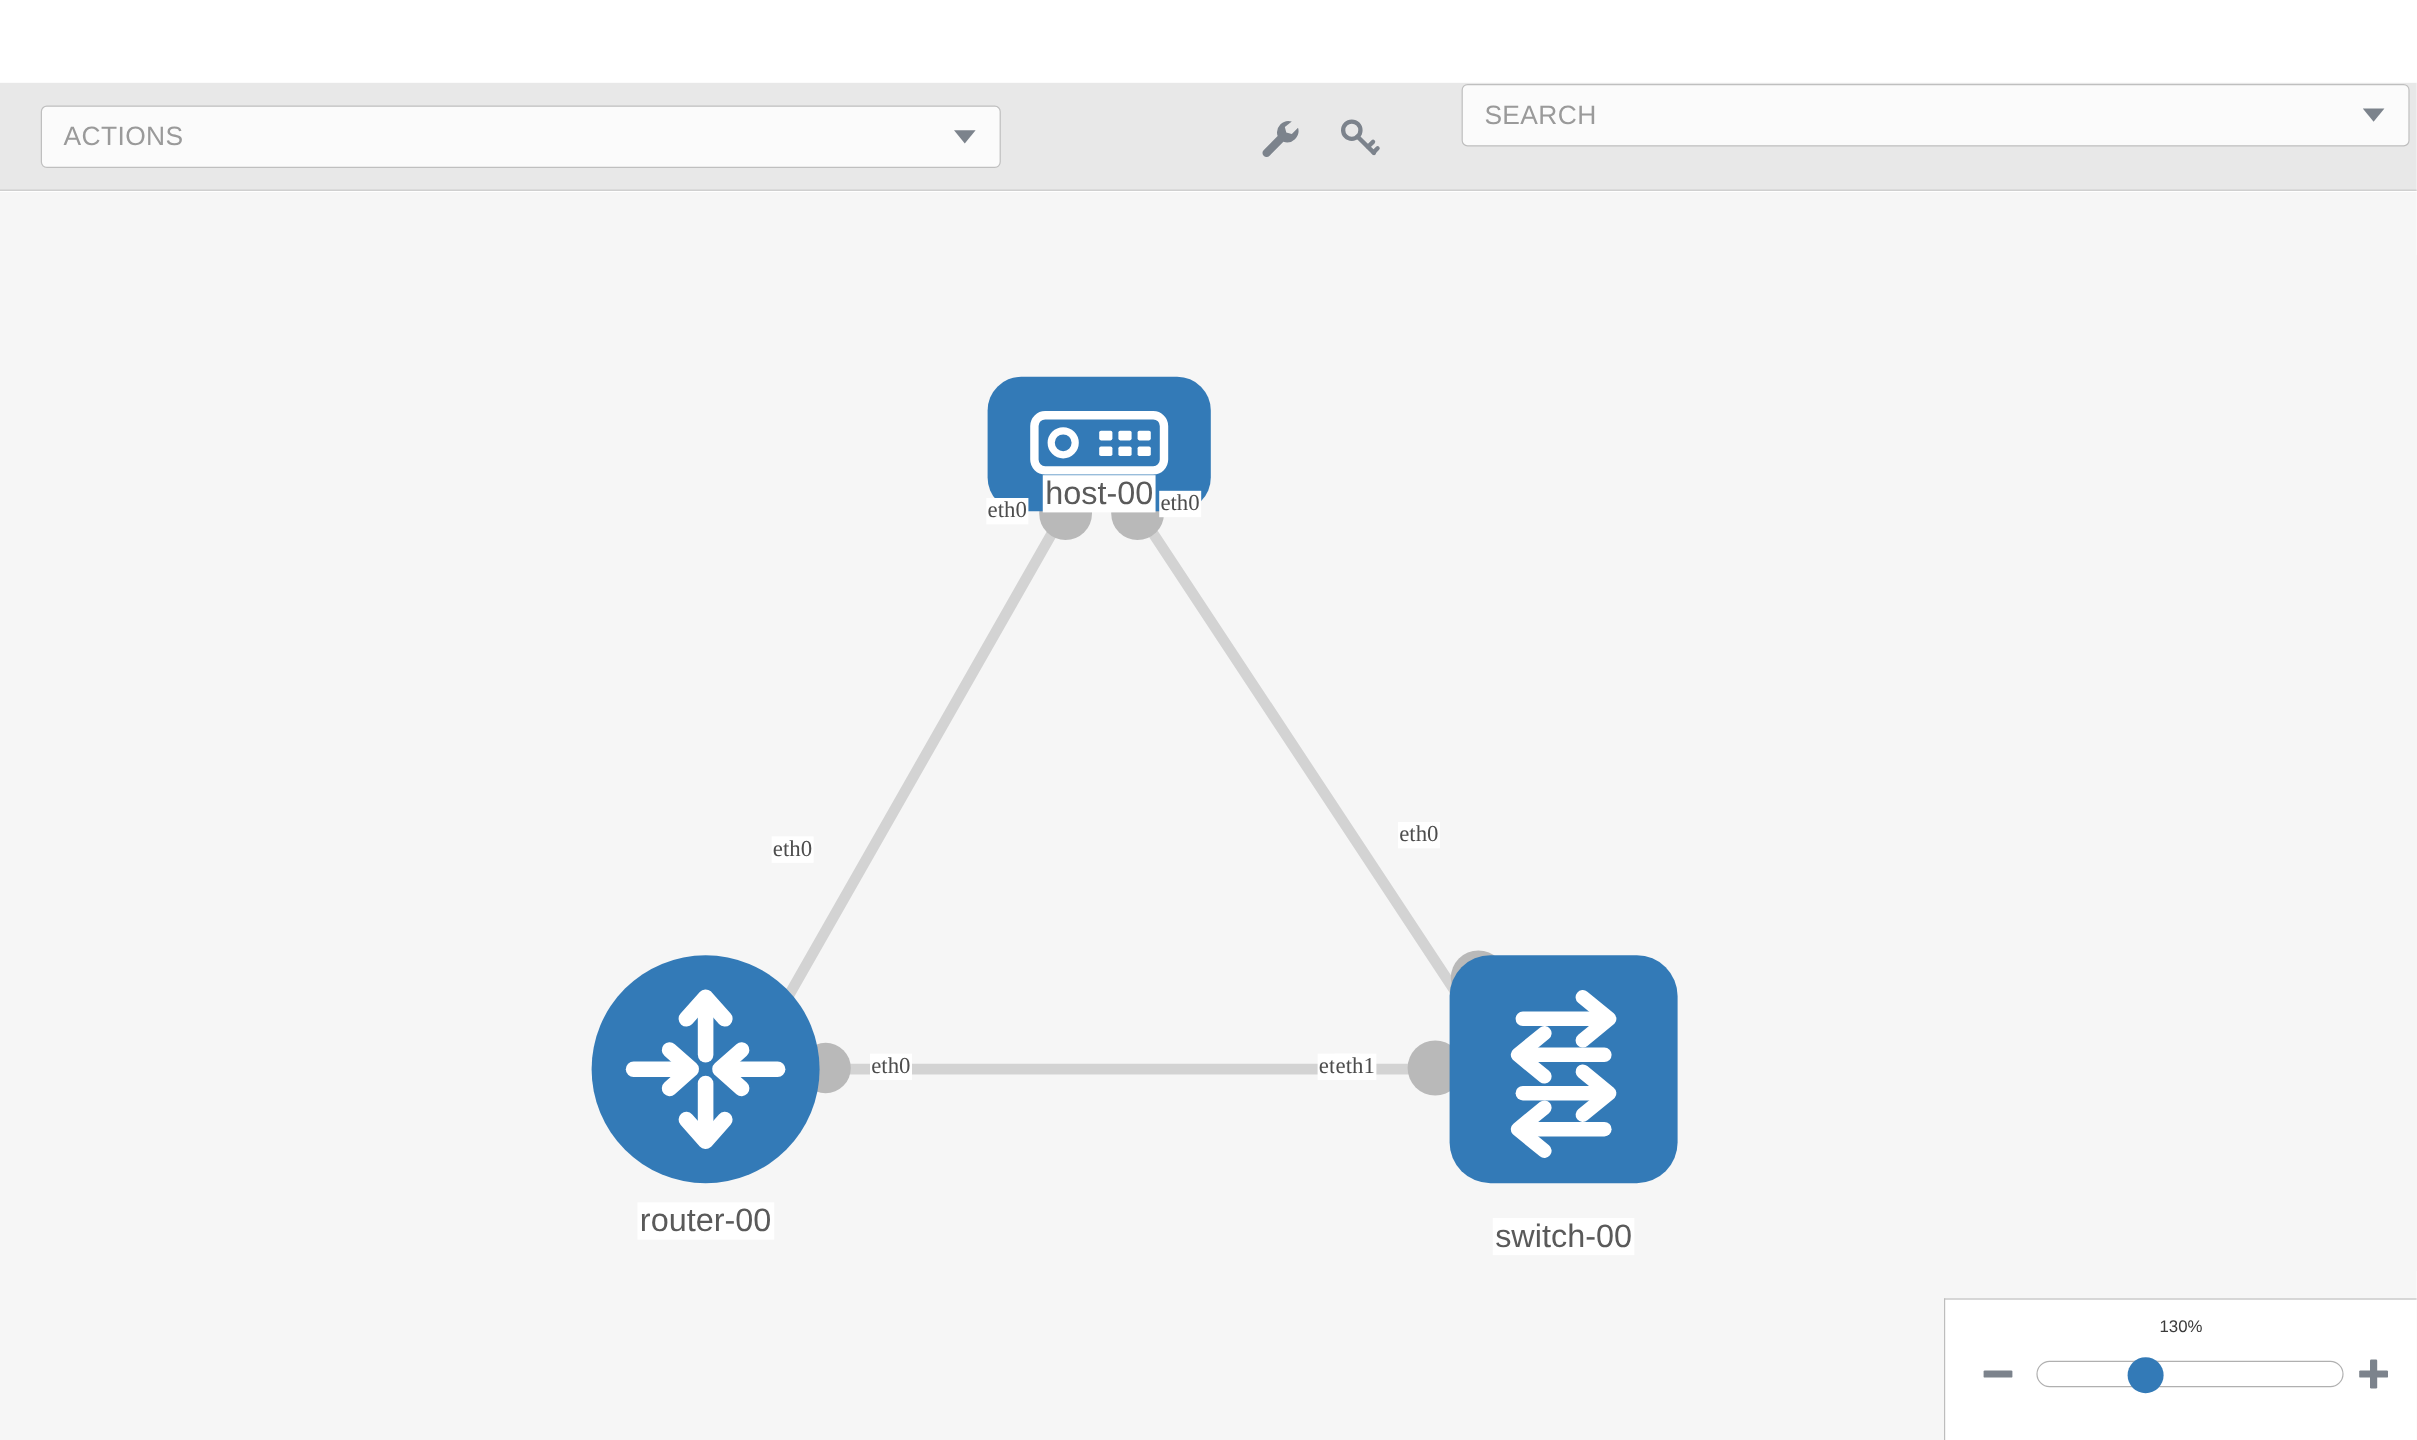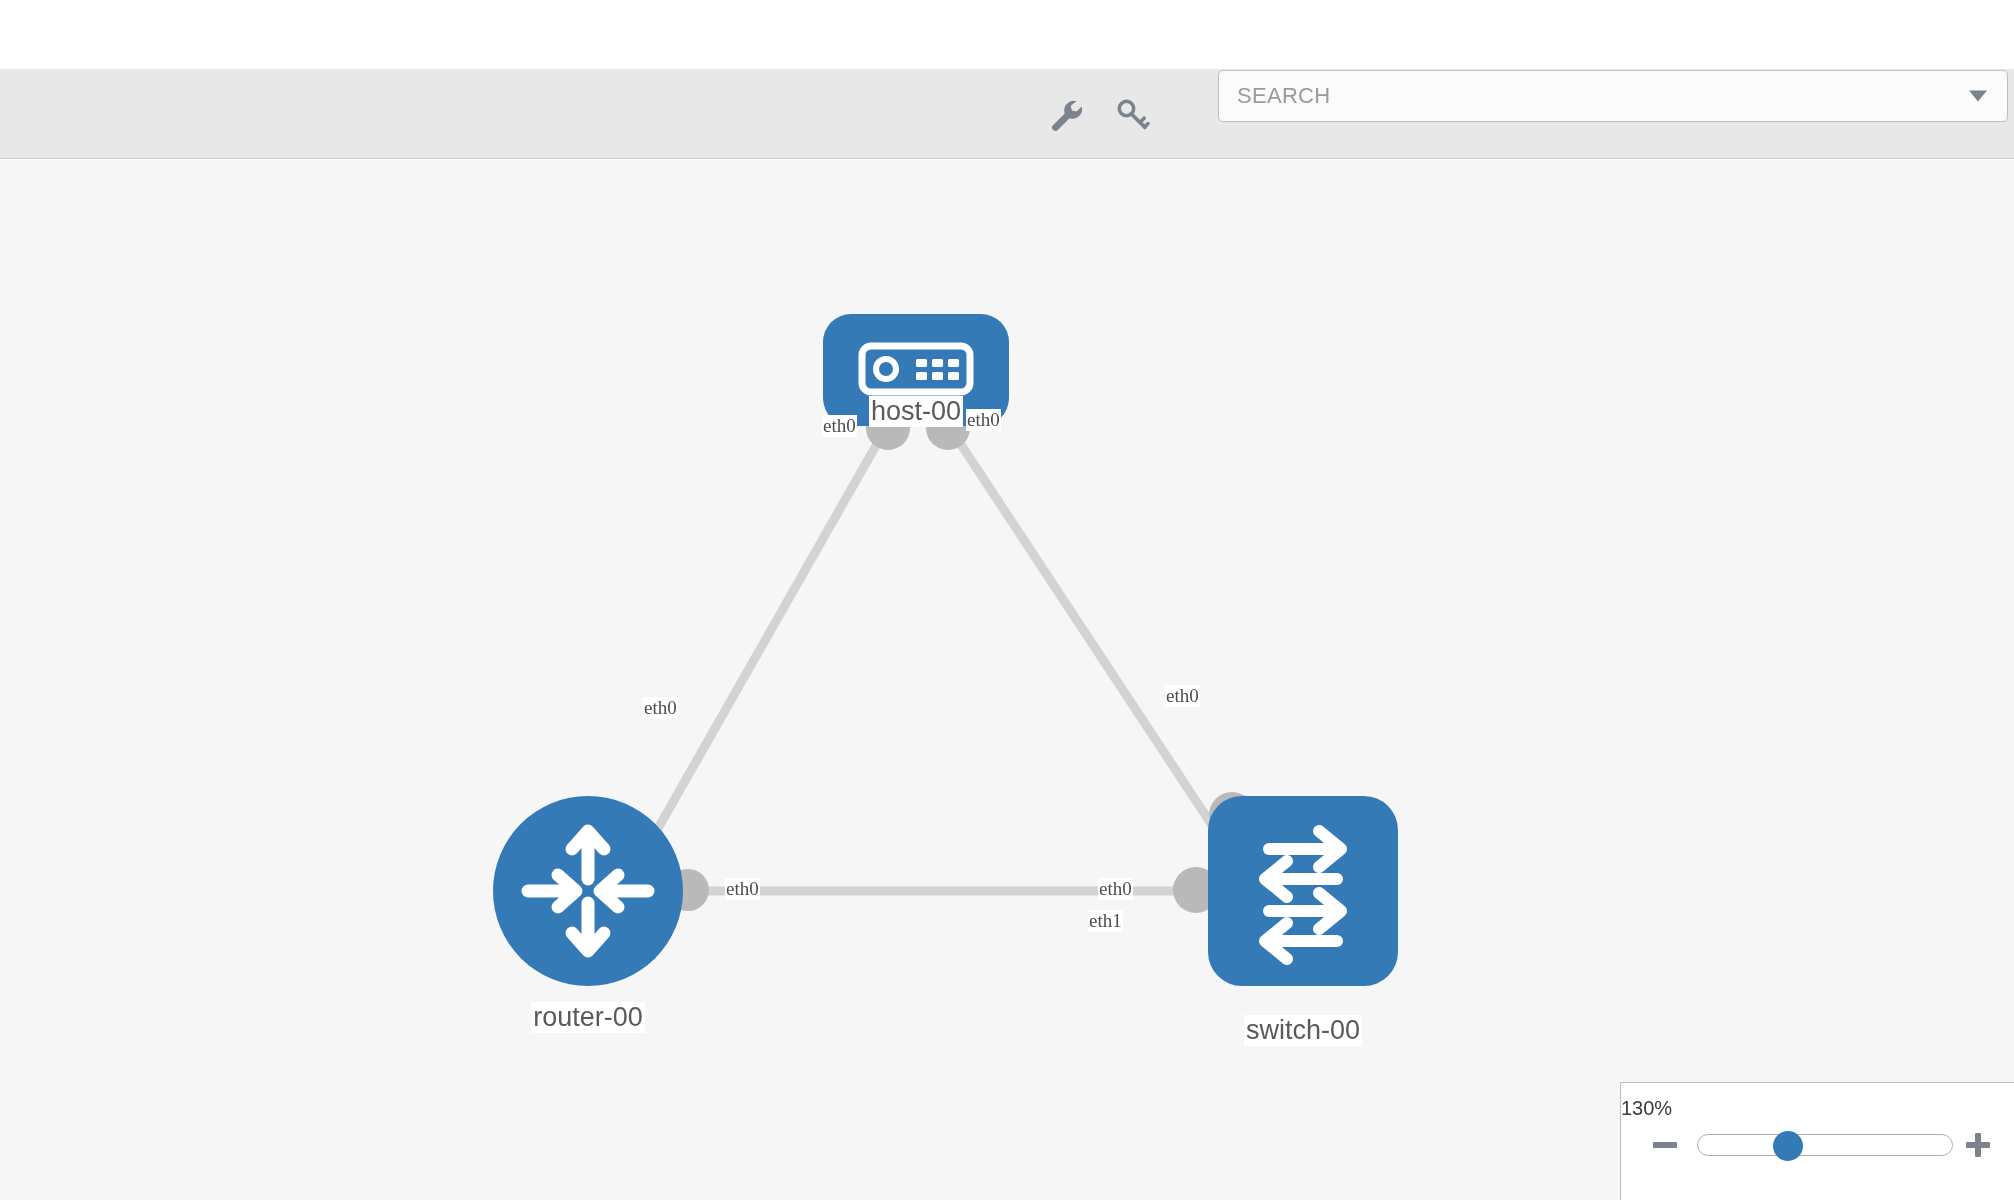--- a/index.html
+++ b/index.html
@@ -105,22 +105,22 @@
   
   .zoom-panel {
     position: absolute; left: 1620px; top: 1082px;
     width: 394px; height: 118px;
     background: #ffffff;
     border: 1px solid #bdbdbd;
     border-right: none; border-bottom: none;
   }
   .zoom-pct {
     position: absolute; left: 0; right: 0; top: 14px;
-    text-align: left;
-    font-size: 20px; color: #3b3b3b;
+    text-align: center;
+    font-size: 14px; color: #3b3b3b;
   }
   .zoom-minus, .zoom-plus {
     position: absolute; top: 48px;
     width: 28px; height: 28px; cursor: pointer;
   }
   .zoom-minus { left: 30px; }
   .zoom-plus  { right: 22px; }
   .zoom-minus::before, .zoom-plus::before, .zoom-plus::after {
     content: ""; position: absolute; background: #7c838c; border-radius: 1px;
   }
@@ -140,20 +140,24 @@
   }
 </style>
 </head>
 <body>
 
 <div class="app">
 
 
   <div class="toolbar">
 
+    <div class="select-box actions-select">
+      <span class="select-label">ACTIONS</span>
+      <span class="caret"></span>
+    </div>
 
     <div class="tool-icon wrench-icon">
       <svg viewBox="0 0 40 40" width="40" height="40" aria-hidden="true">
         <path d="M30.5 6.2a9.6 9.6 0 0 0-11.8 12.2L7.2 29.9a3.4 3.4 0 1 0 4.8 4.8l11.5-11.5A9.6 9.6 0 0 0 35.7 11.4l-5.2 5.2-4.6-1.2-1.2-4.6 5.8-4.6z" fill="#7c838c"></path>
       </svg>
     </div>
 
     <div class="tool-icon key-icon">
       <svg viewBox="0 0 40 40" width="40" height="40" aria-hidden="true">
         <g fill="none" stroke="#7c838c" stroke-width="3.6" stroke-linecap="round">
@@ -250,21 +254,21 @@
 
     <div class="if-label" style="left:822px; top:255px;">eth0</div>
     <div class="if-label" style="left:966px; top:249px;">eth0</div>
 
     <div class="if-label" style="left:643px; top:537px;">eth0</div>
     <div class="if-label" style="left:1165px; top:525px;">eth0</div>
 
     <div class="if-label" style="left:725px; top:718px;">eth0</div>
 
     <div class="if-label" style="left:1098px; top:718px; z-index:1;">eth0</div>
-    <div class="if-label" style="left:1088px; top:718px; z-index:2;margin-top:32px;">eth1</div>
+    <div class="if-label" style="left:1112px; top:718px; z-index:2;">eth1</div>
   </div>
 
   <div class="zoom-panel">
     <div class="zoom-pct">130%</div>
     <div class="zoom-minus"></div>
     <div class="zoom-track"></div>
     <div class="zoom-thumb"></div>
     <div class="zoom-plus"></div>
   </div>
 

